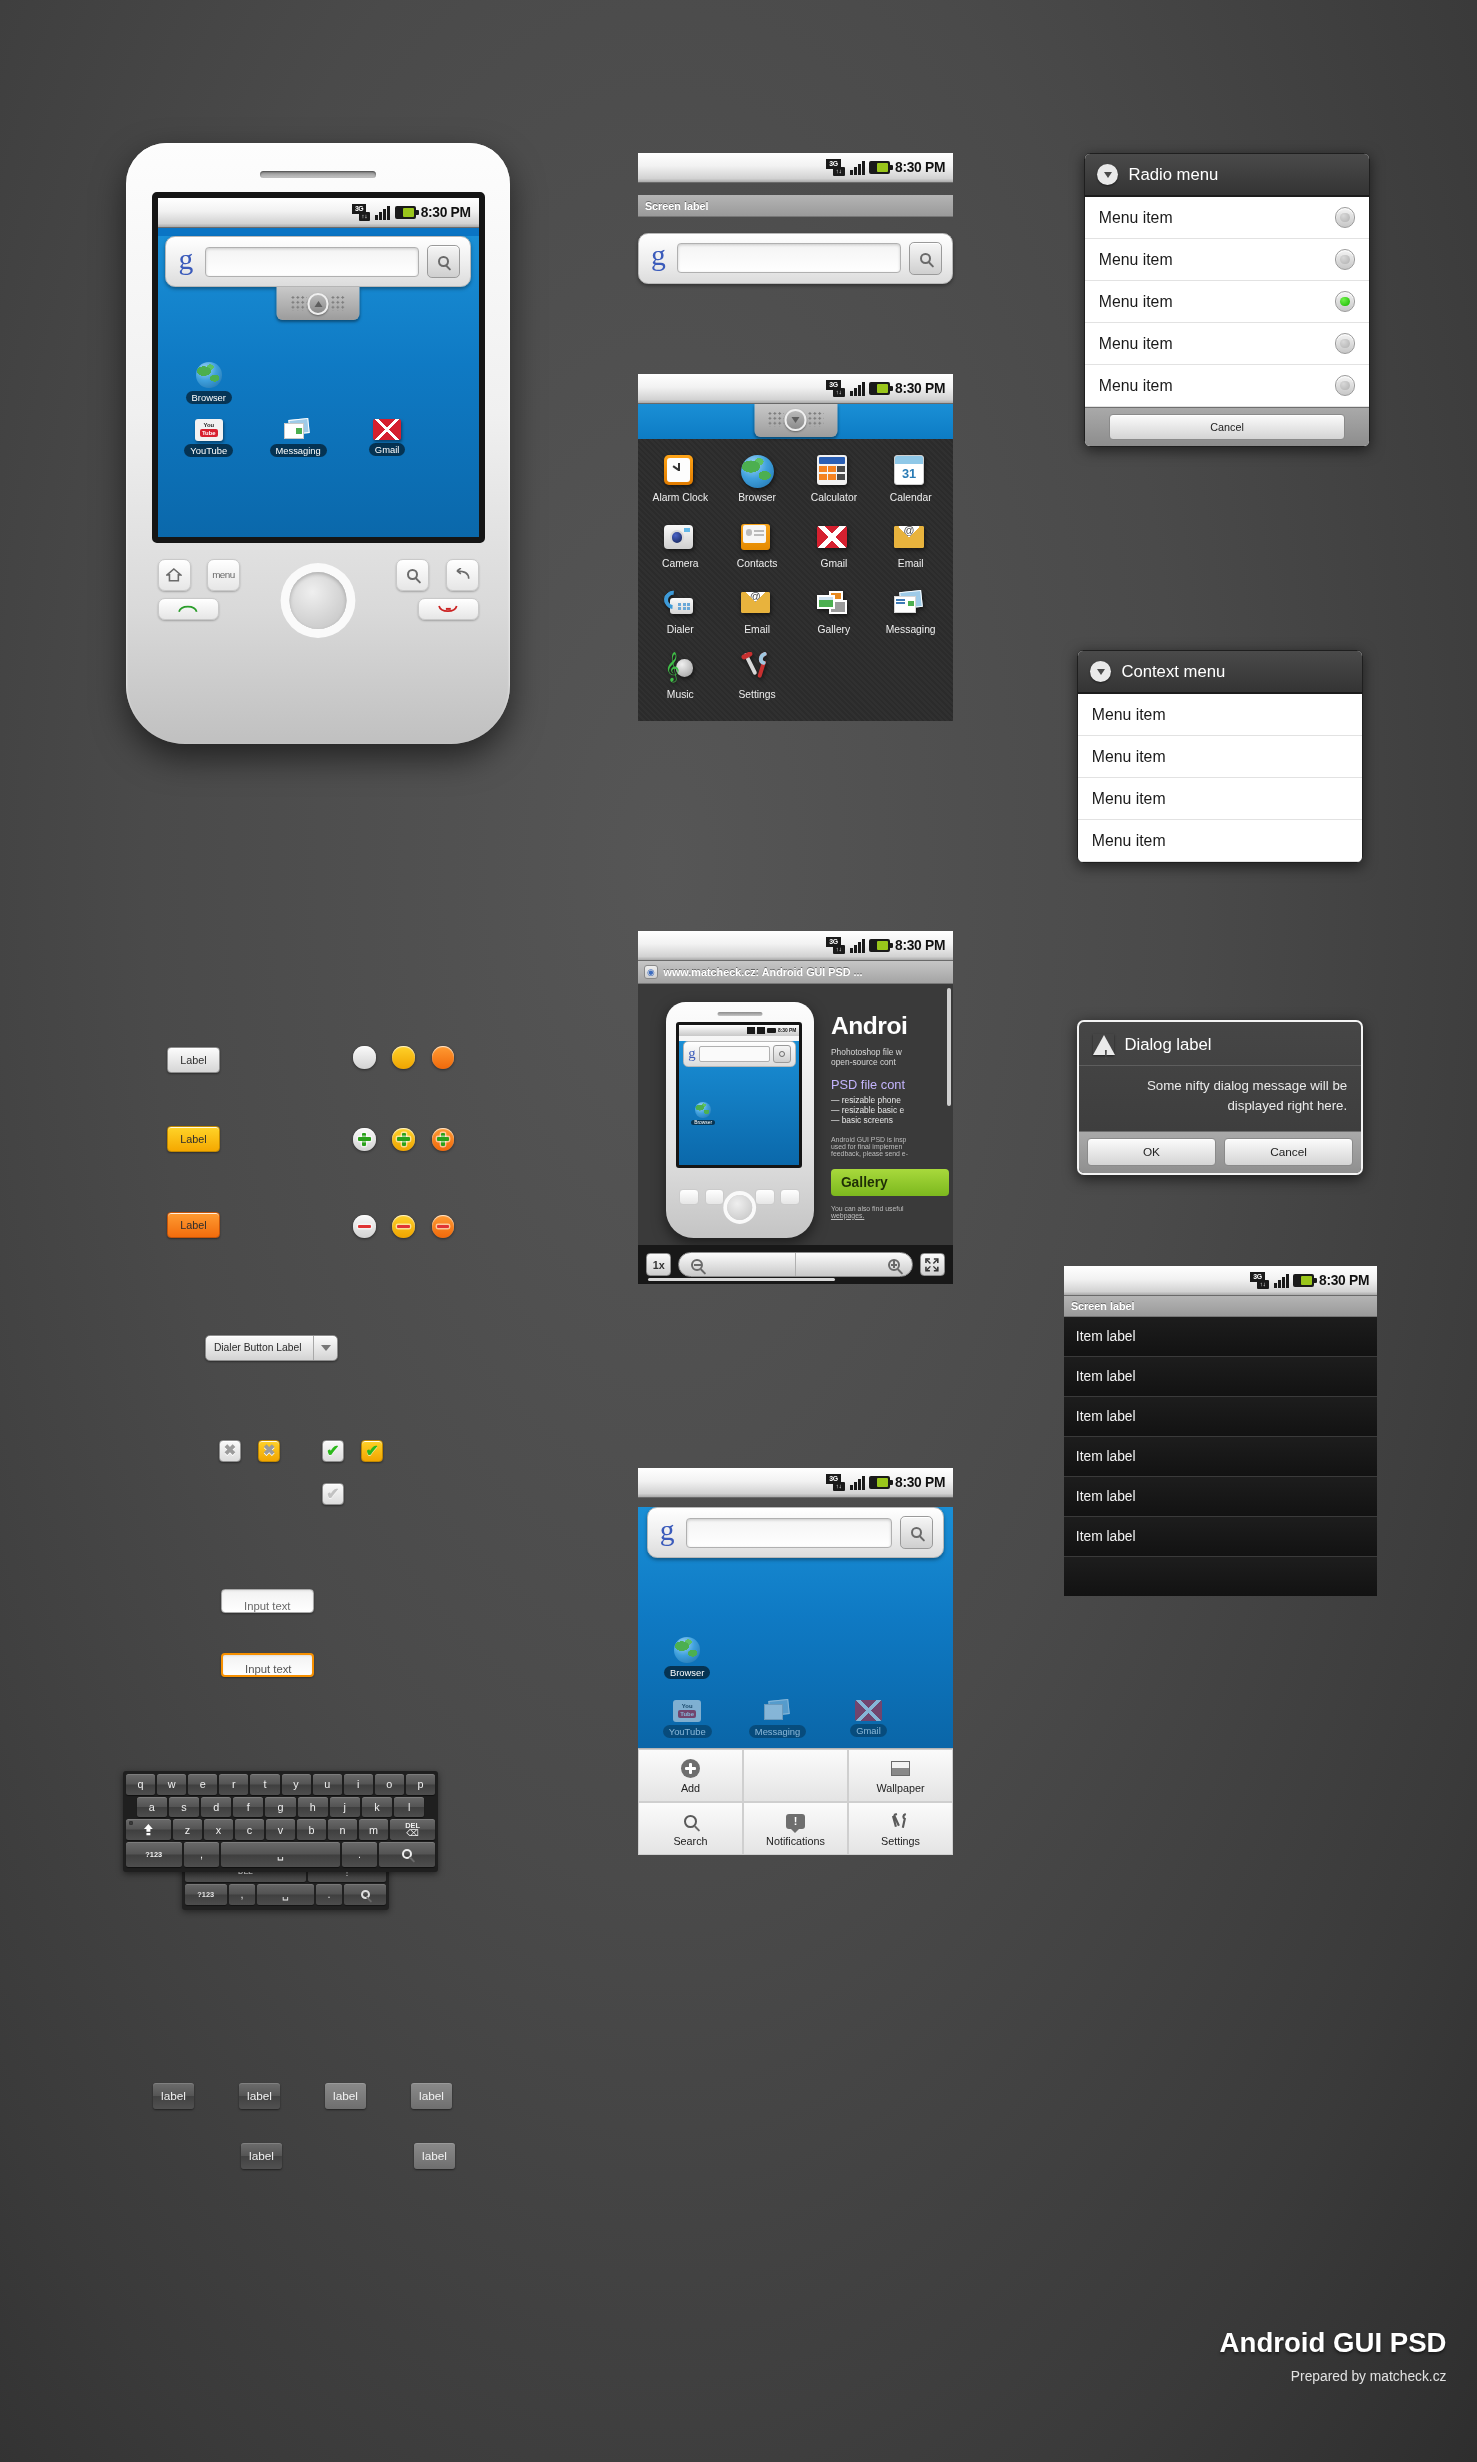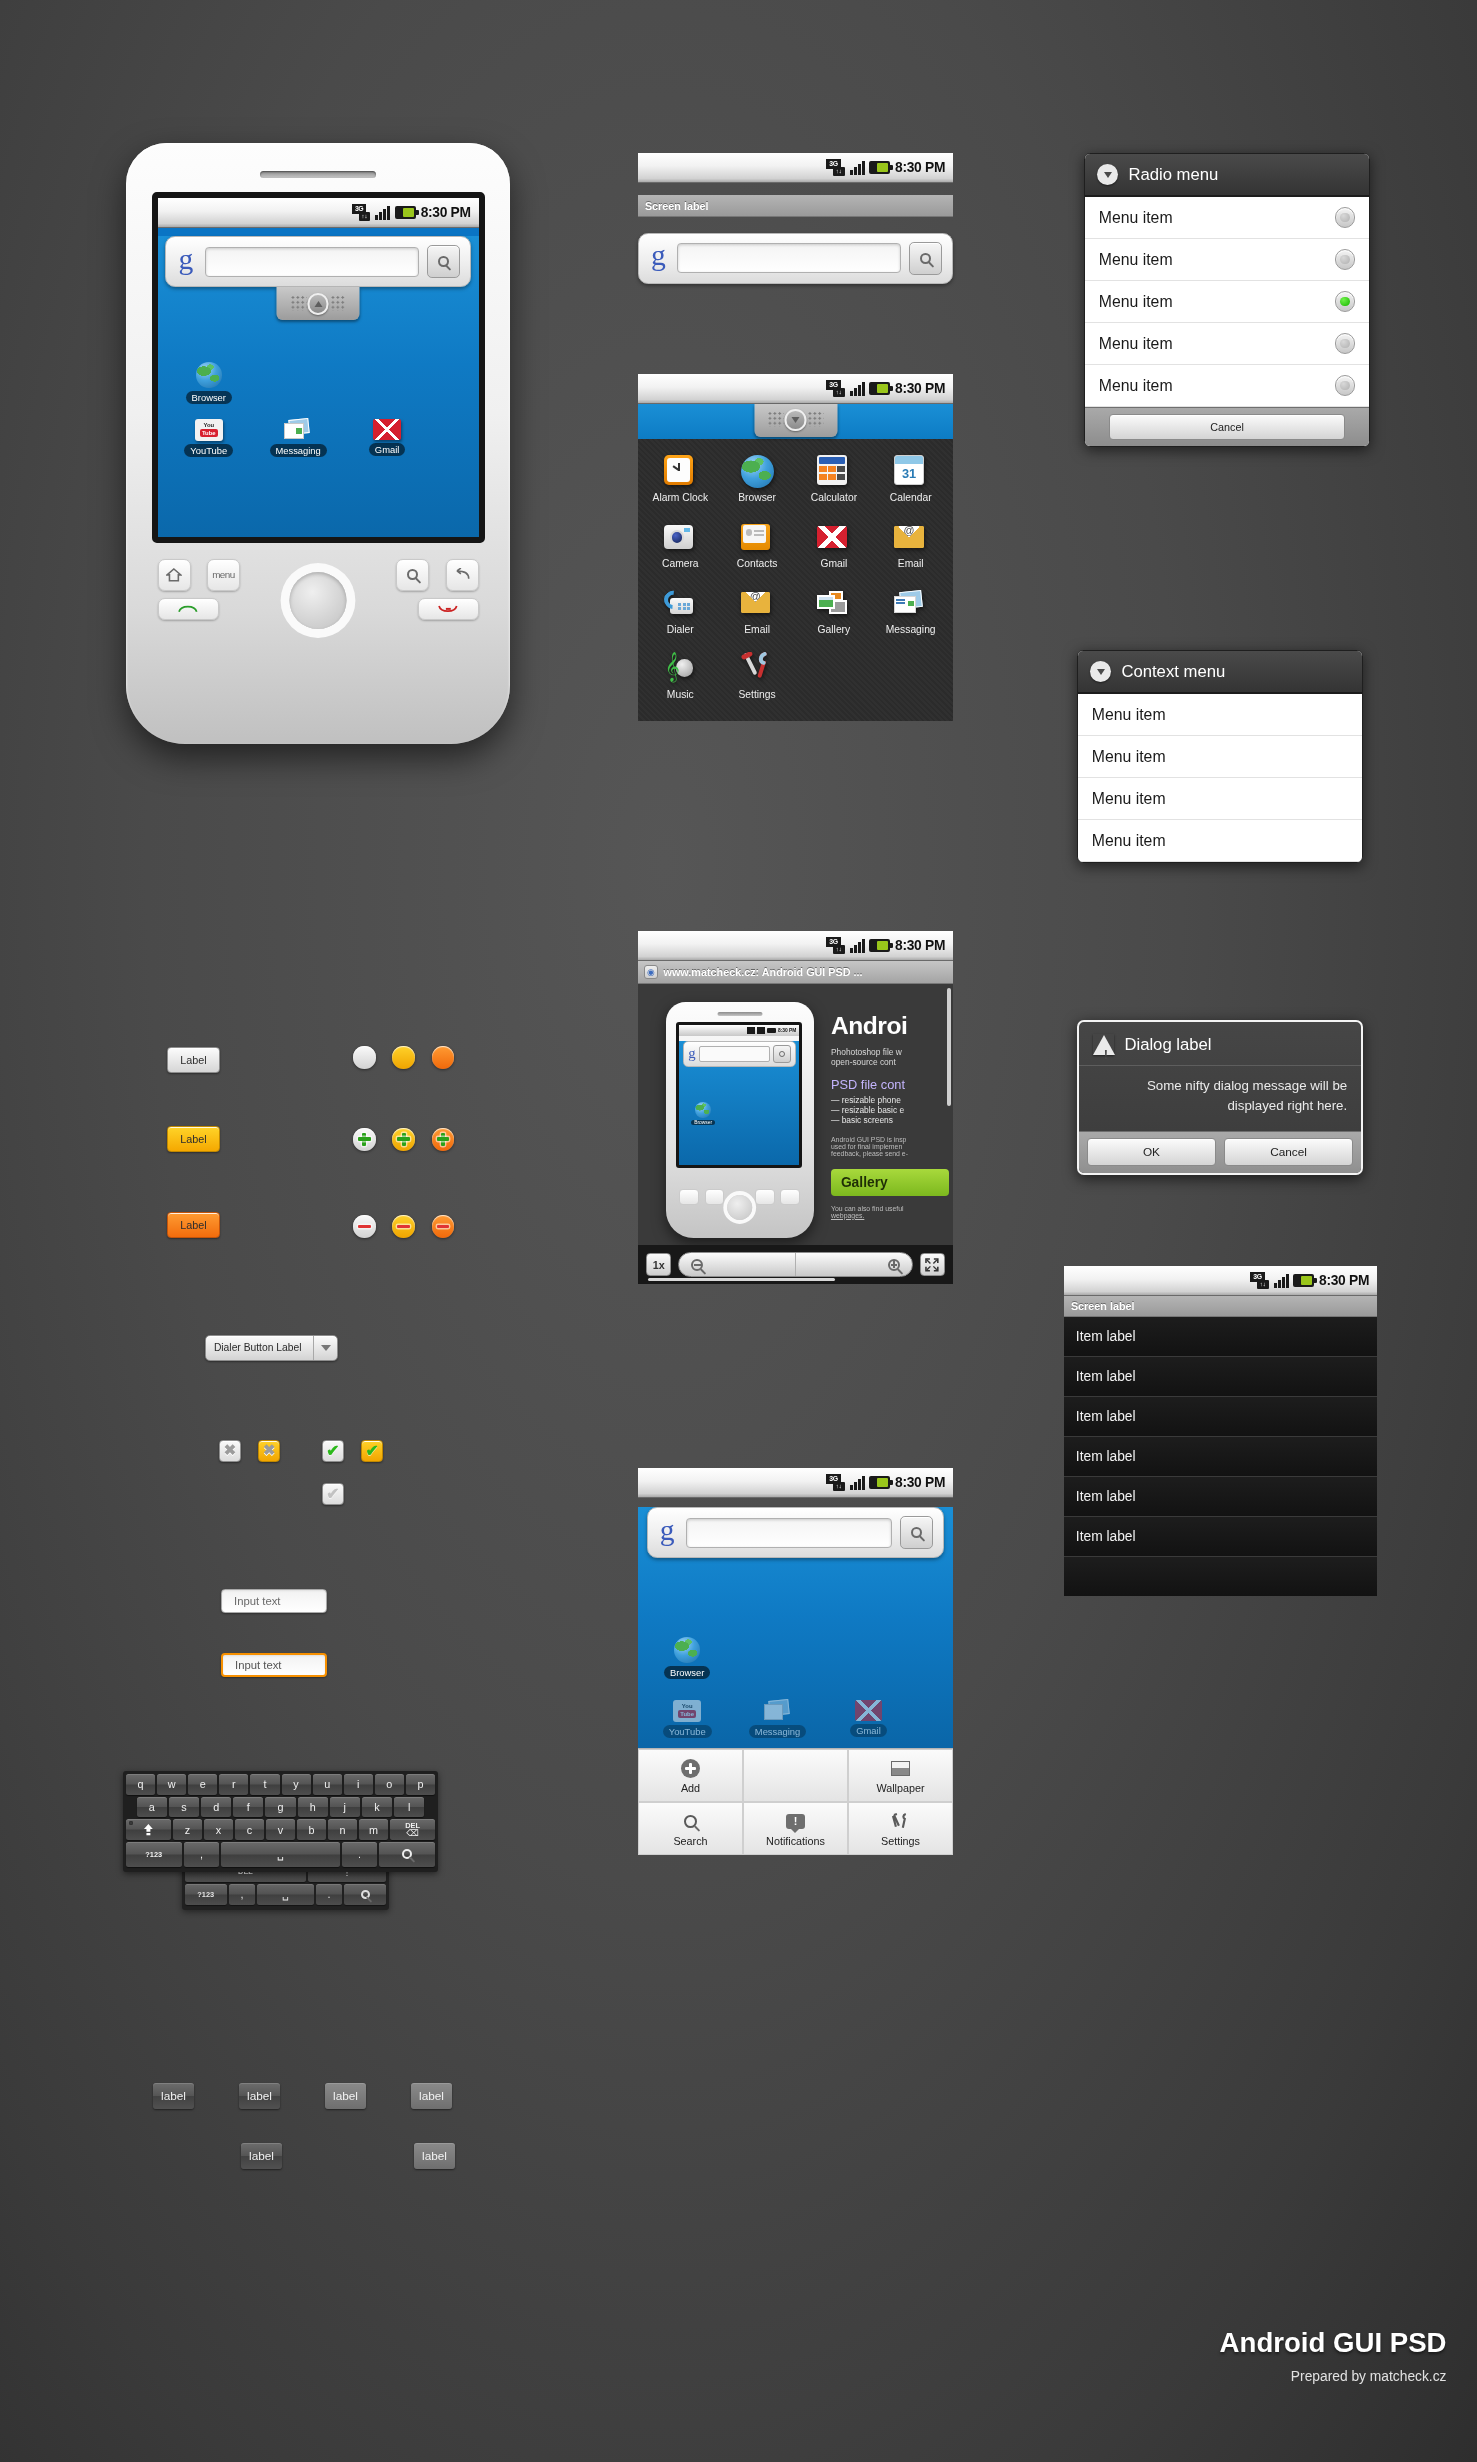--- a/index.html
+++ b/index.html
@@ -167,22 +167,22 @@
 
   .cbx { width:21.7px; height:21.7px; border-radius:3.9px; display:flex; align-items:center;
     justify-content:center; border:1px solid #8d8d8d;
     box-shadow:0 1px 2px rgba(0,0,0,.4), inset 0 1px 0 rgba(255,255,255,.9); }
   .cbx.white { background:linear-gradient(to bottom,#fafafa,#dcdcdc); }
   .cbx.yellow { background:linear-gradient(to bottom,#ffd22a,#f2a500); border-color:#c08800; }
   .cbx .x { font-size:14.8px; font-weight:bold; color:#9b9b9b; line-height:1; text-shadow:0 1px 0 #fff; }
   .cbx .ck { font-size:15.8px; font-weight:bold; color:#2cb81b; line-height:1; text-shadow:0 1px 0 rgba(255,255,255,.6); }
   .cbx .ck.dim { color:#c2c2c2; }
 
-  .inputf { width:106px; height:23.6px; border-radius:3.9px; display:flex; align-items:center;
-    padding-left:12px; font-size:11.3px; color:#6a6a6a;
+  .inputf { width:93px; height:23.6px; border-radius:3.9px; display:flex; align-items:flex-end;
+    padding-left:22px; font-size:11.3px; color:#6a6a6a;
     background:linear-gradient(to bottom,#f2f2f2,#ffffff);
     border:1px solid #a9a9a9; box-shadow:0 1px 2px rgba(0,0,0,.35), inset 0 1px 2px rgba(0,0,0,.08); }
   .inputf.focus { border:2px solid #f79000; color:#555; }
 
   
   .kb { background:#1f1f1f; border-radius:3px; padding:3px; box-shadow:0 2px 5.9px rgba(0,0,0,.5); }
   .kbrow { display:flex; gap:2px; margin-bottom:2px; justify-content:center; }
   .key { height:20.7px; border-radius:2.5px; color:#f0f0f0; font-size:10.8px;
     display:flex; align-items:center; justify-content:center; position:relative;
     background:linear-gradient(to bottom,#6a6a6a 0%,#545454 48%,#3f3f3f 52%,#4e4e4e 100%);

